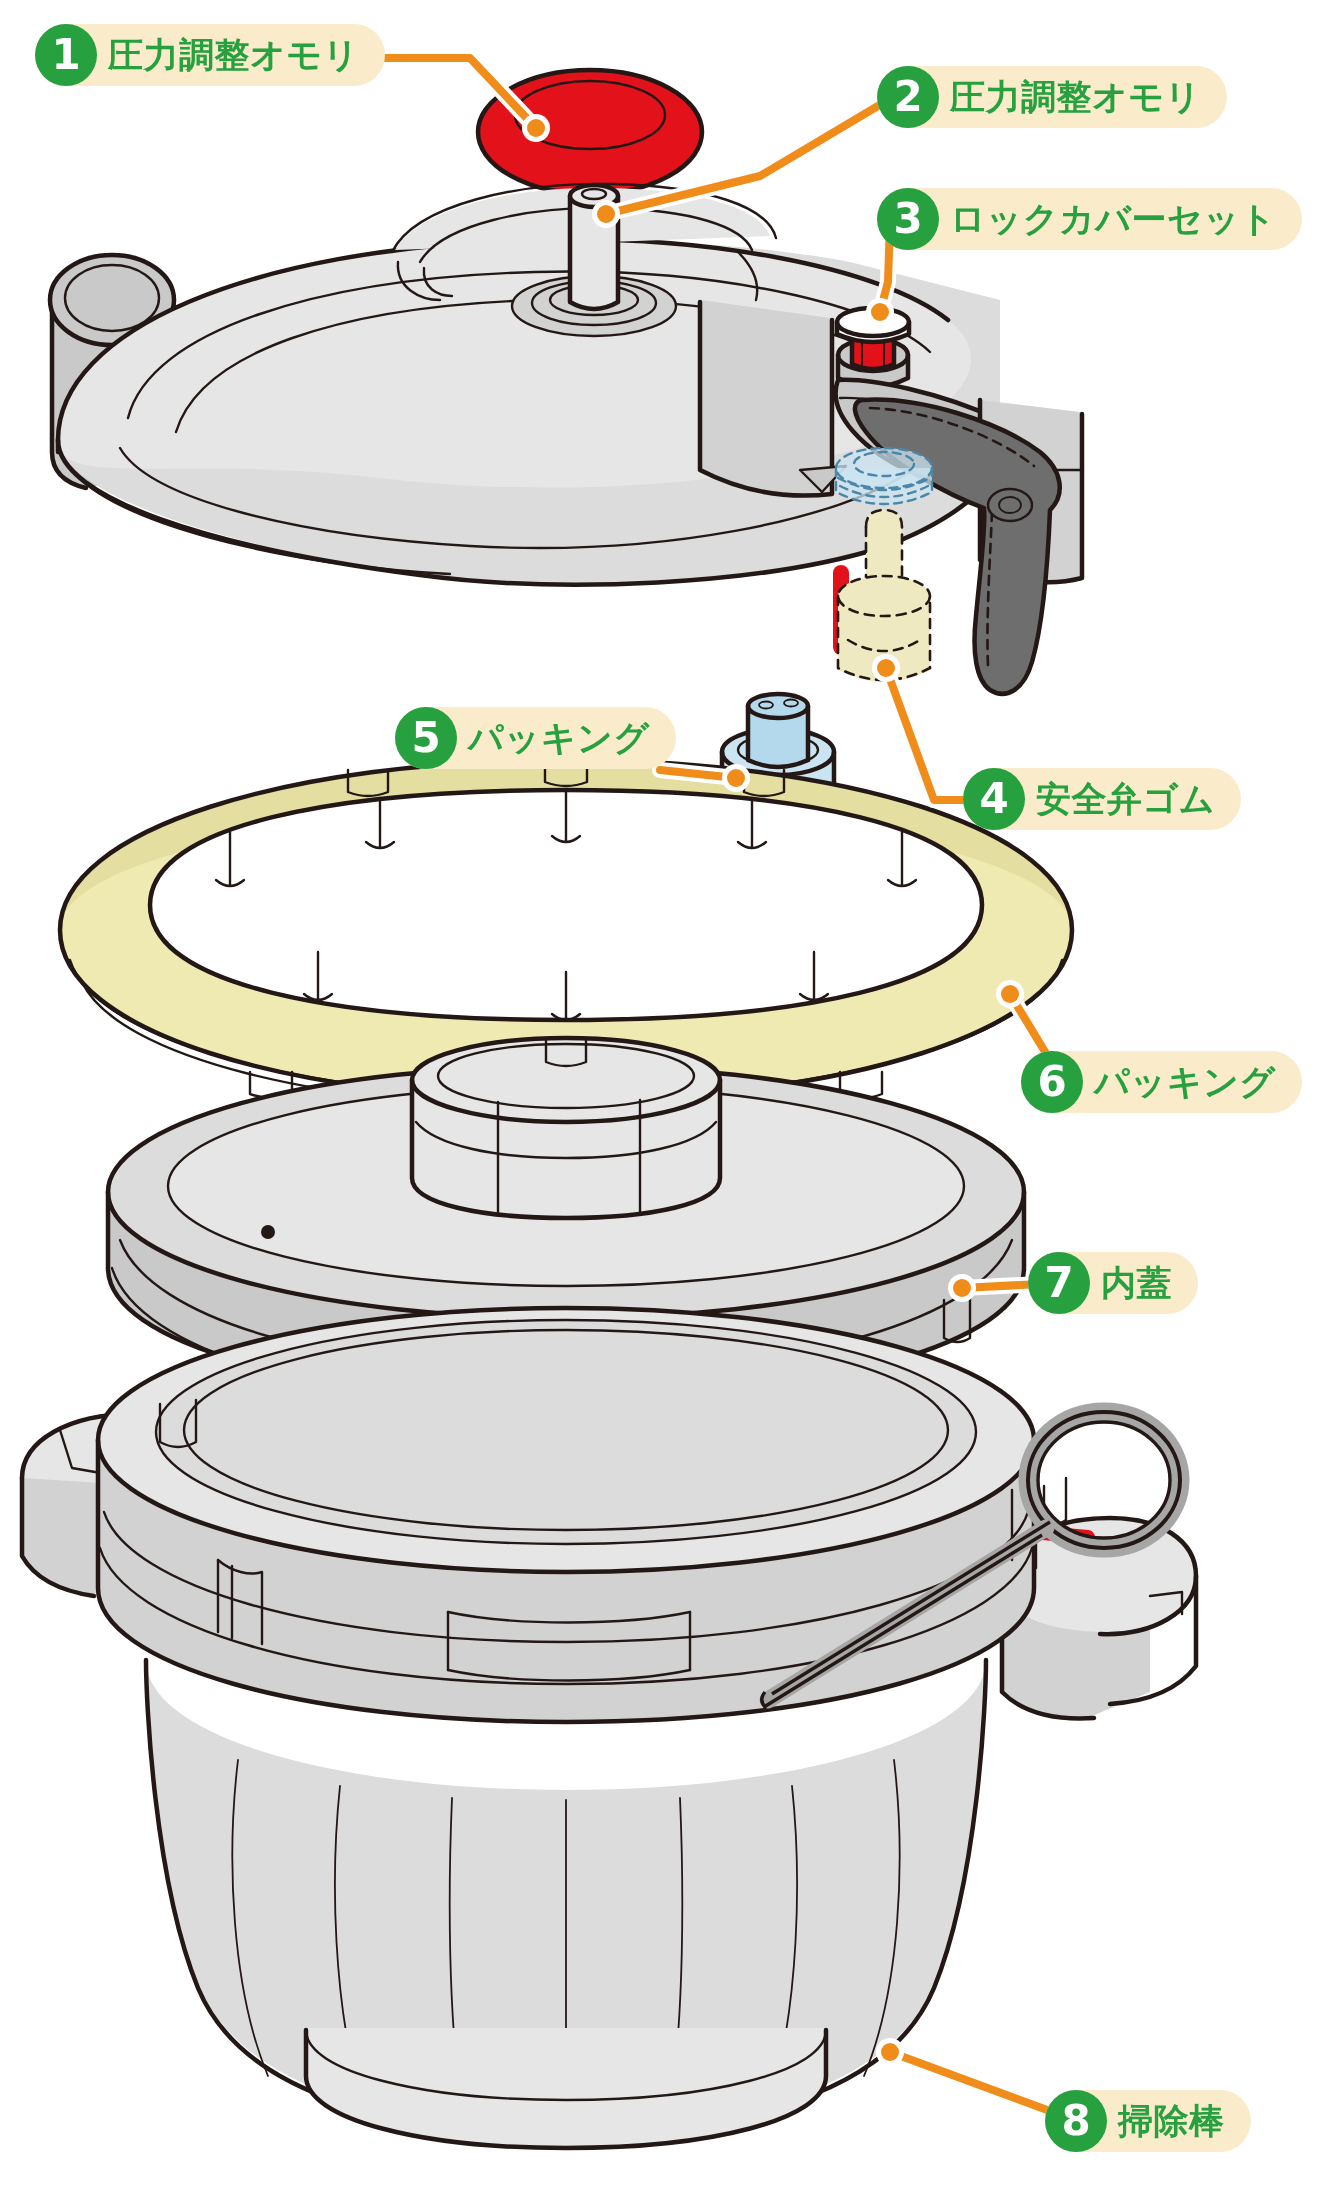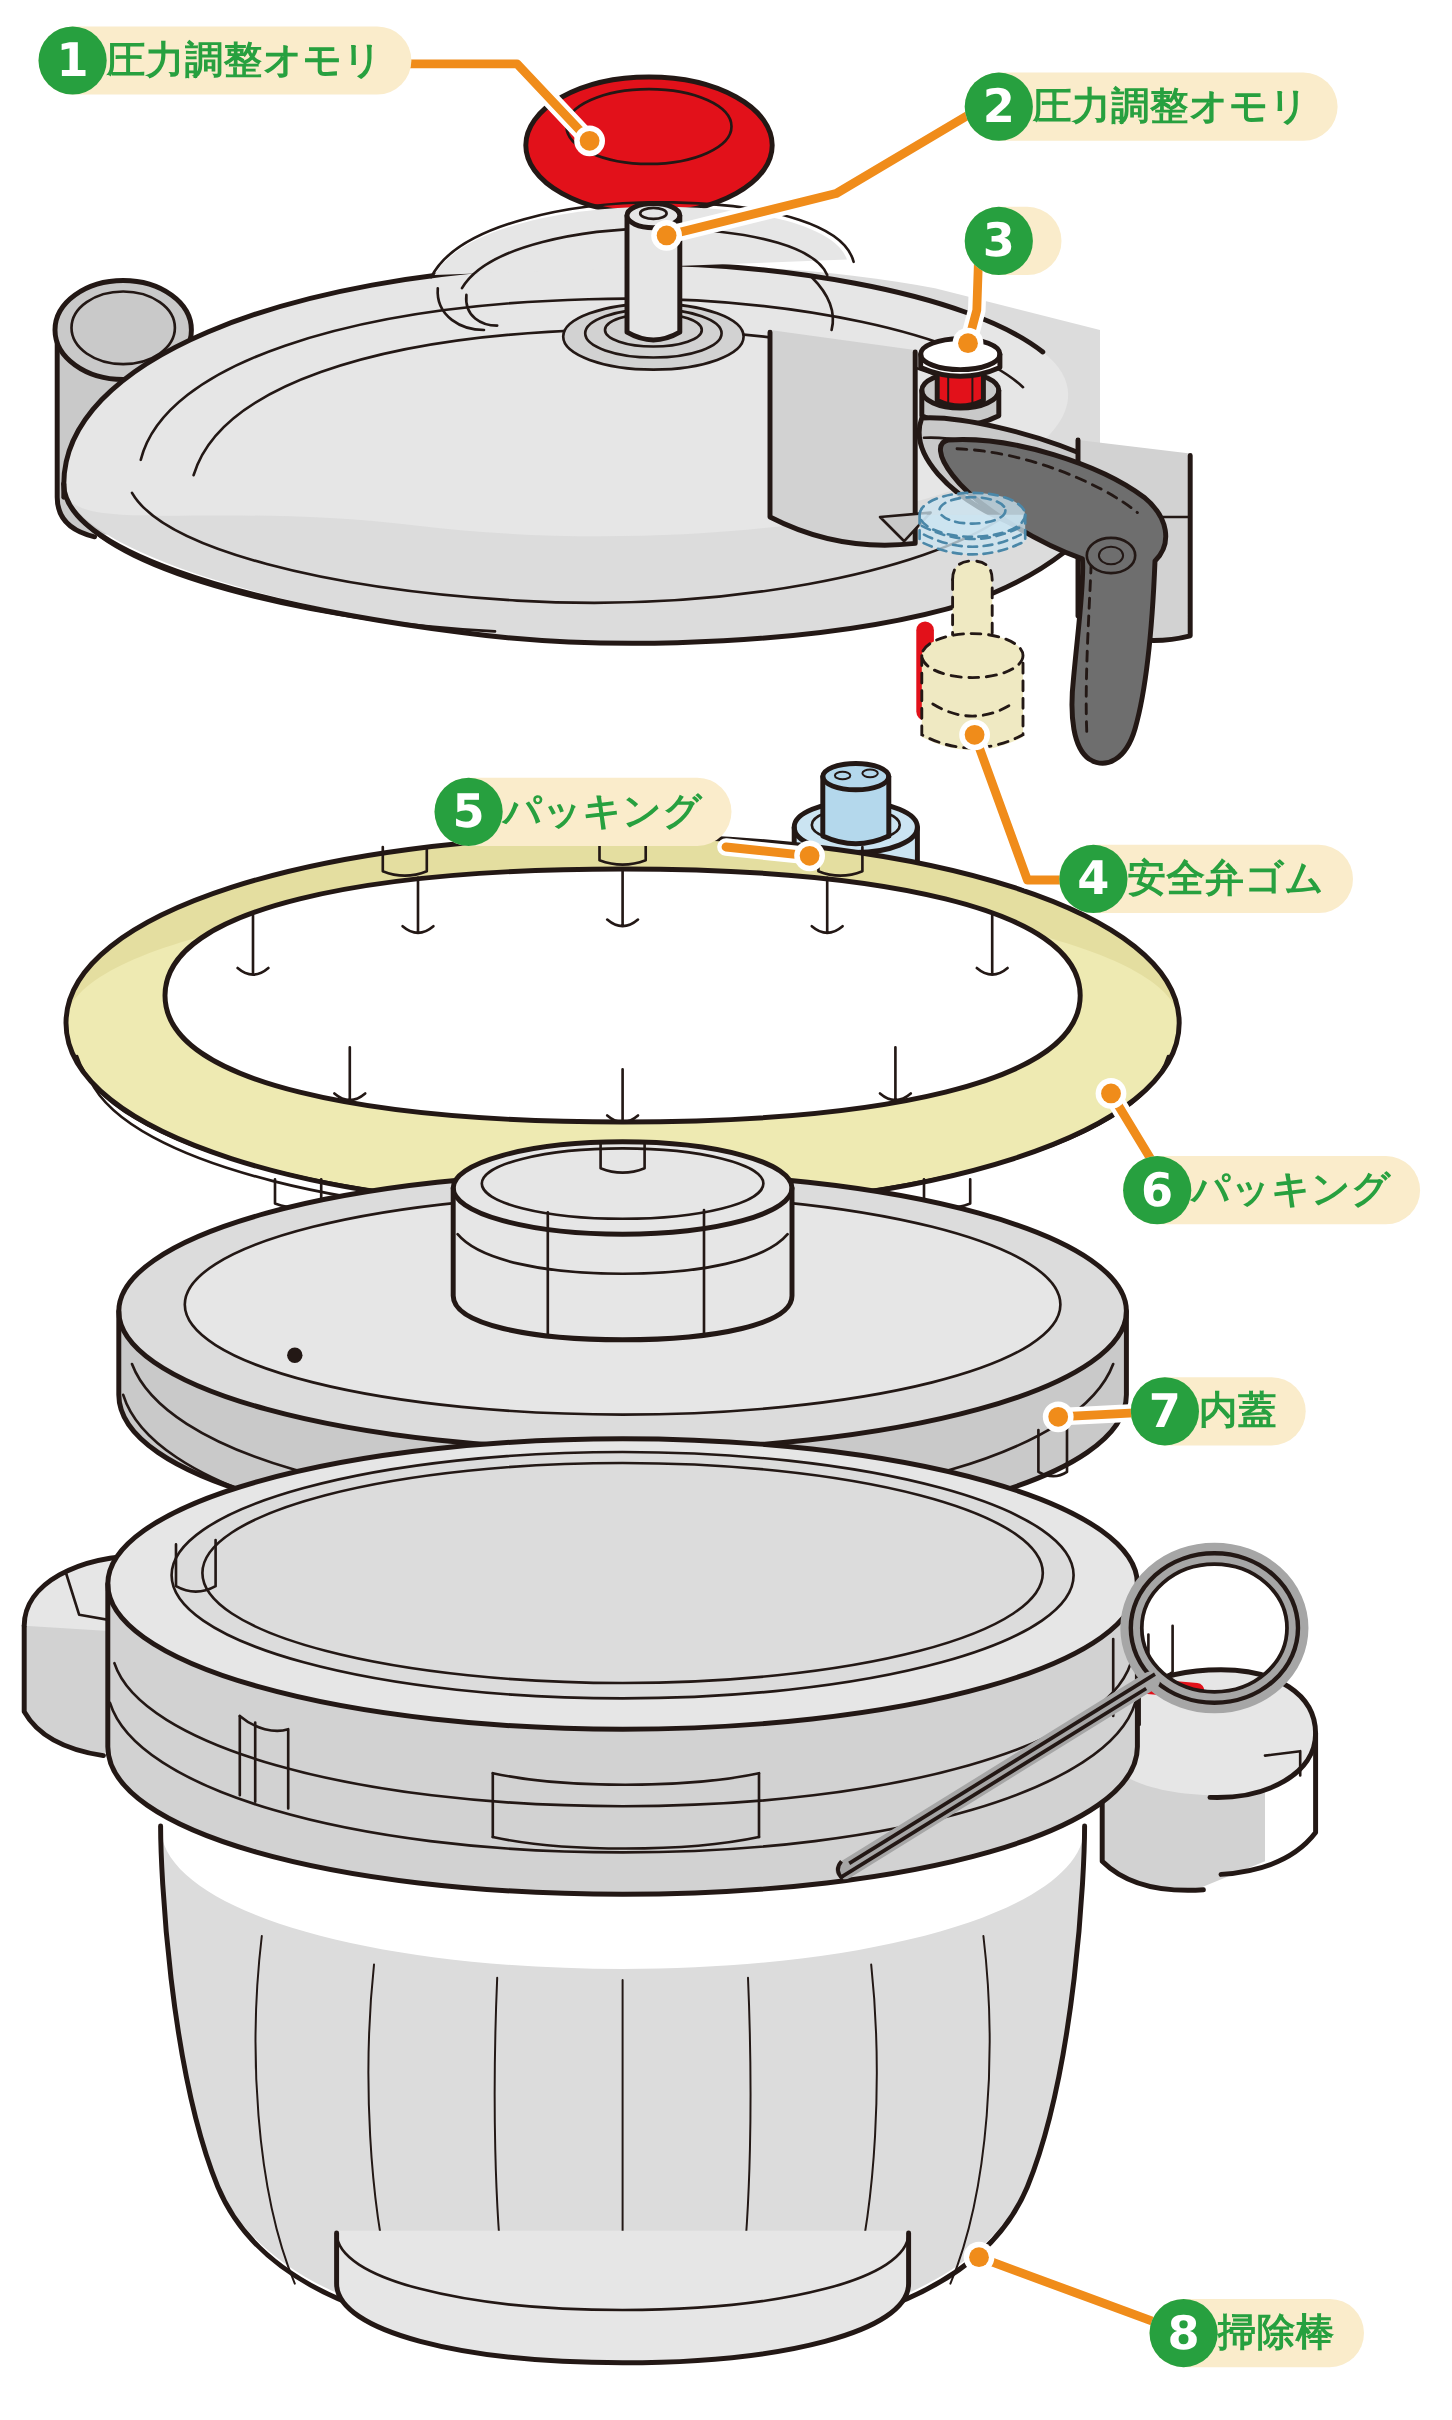--- a/index.html
+++ b/index.html
@@ -55,20 +55,21 @@
     text-align: center;
     letter-spacing: 0;
   }
   .callout .txt {
     color: #27a03f;
     font-size: 35px;
     font-weight: bold;
     line-height: 1;
     white-space: nowrap;
     letter-spacing: 0.5px;
+    margin-left: 11px;
   }
   
   #callout-1 { left: 35px;   top: 24px; }
   #callout-2 { left: 877px;  top: 66px; }
   #callout-3 { left: 877px;  top: 188px; }
   #callout-5 { left: 395px;  top: 707px; }
   #callout-4 { left: 963px;  top: 768px; }
   #callout-6 { left: 1021px; top: 1051px; }
   #callout-7 { left: 1028px; top: 1252px; }
   #callout-8 { left: 1045px; top: 2090px; }
@@ -470,20 +471,21 @@
   <div class="callout" id="callout-2">
     <div class="pill">
       <div class="badge">2</div>
       <div class="txt">圧力調整オモリ</div>
     </div>
   </div>
 
   <div class="callout" id="callout-3">
     <div class="pill">
       <div class="badge">3</div>
+      <div class="txt">ロックカバーセット</div>
     </div>
   </div>
 
   <div class="callout" id="callout-4">
     <div class="pill">
       <div class="badge">4</div>
       <div class="txt">安全弁ゴム</div>
     </div>
   </div>
 

